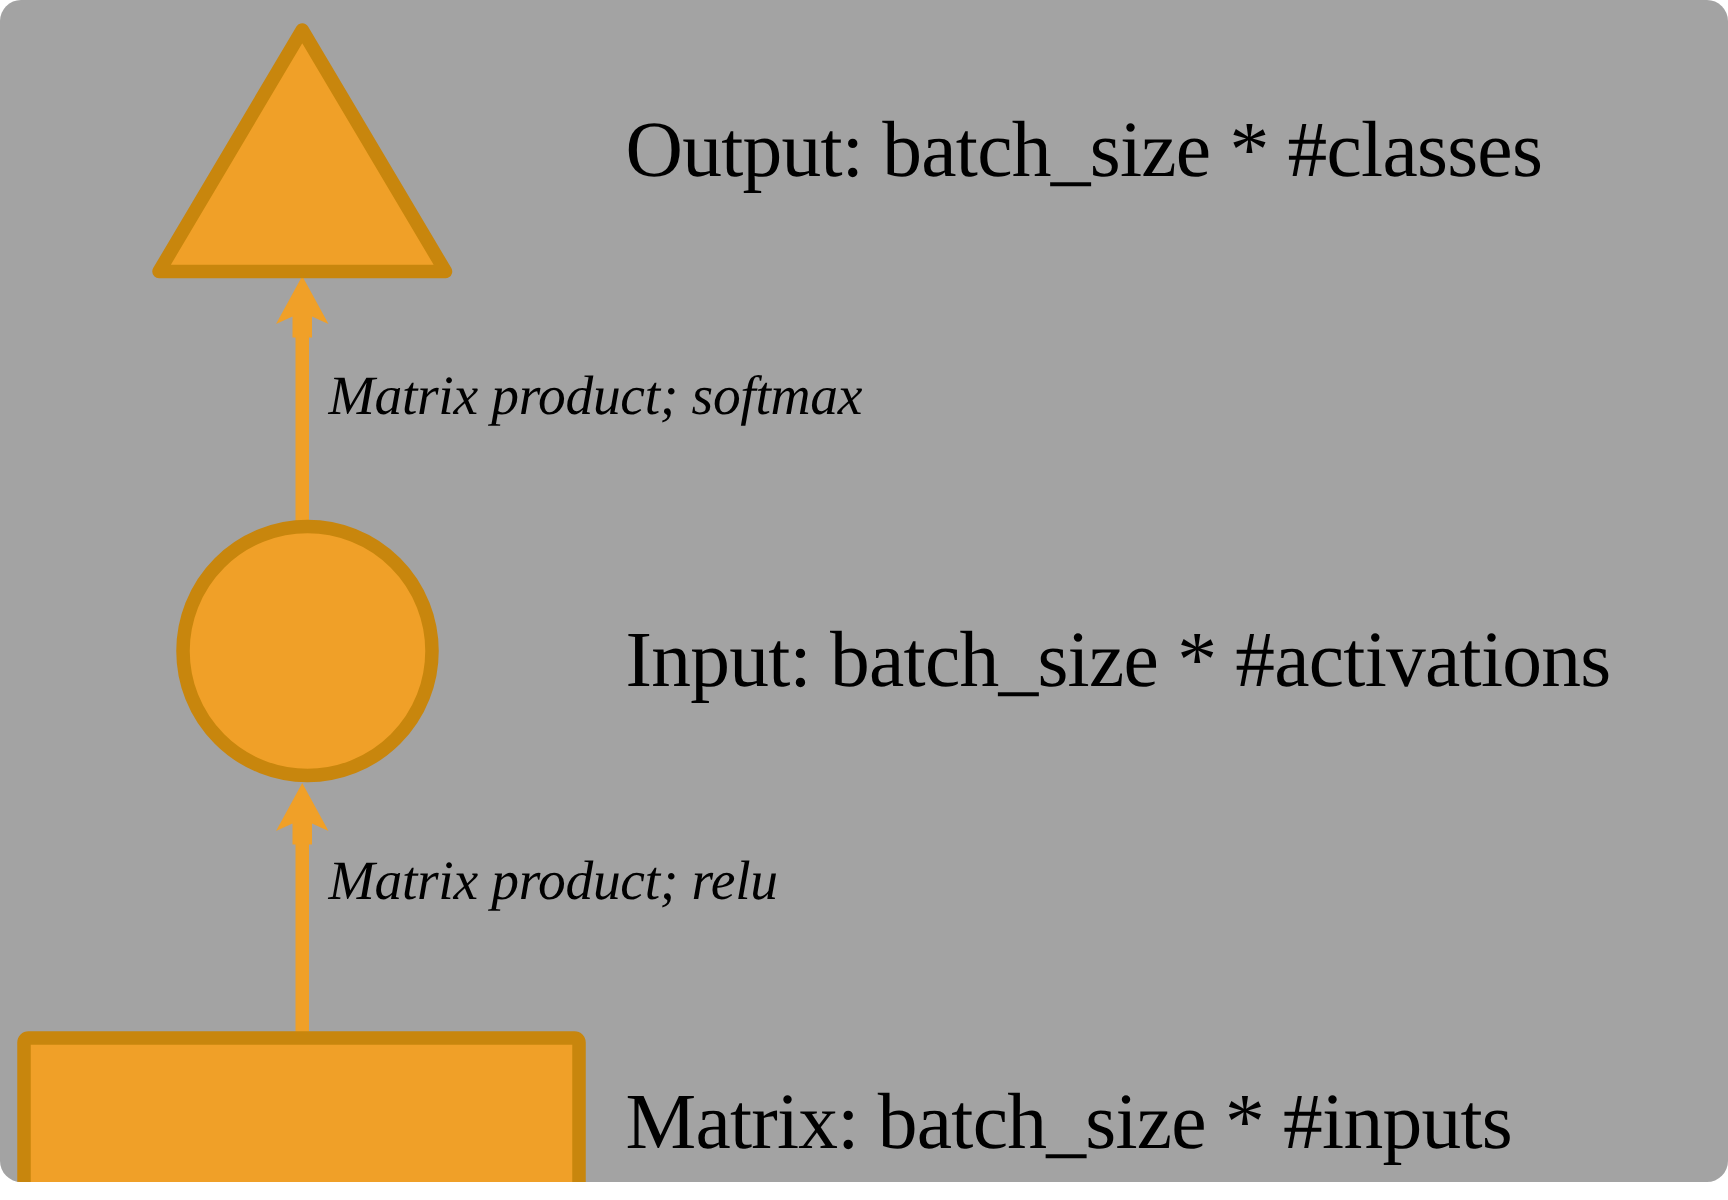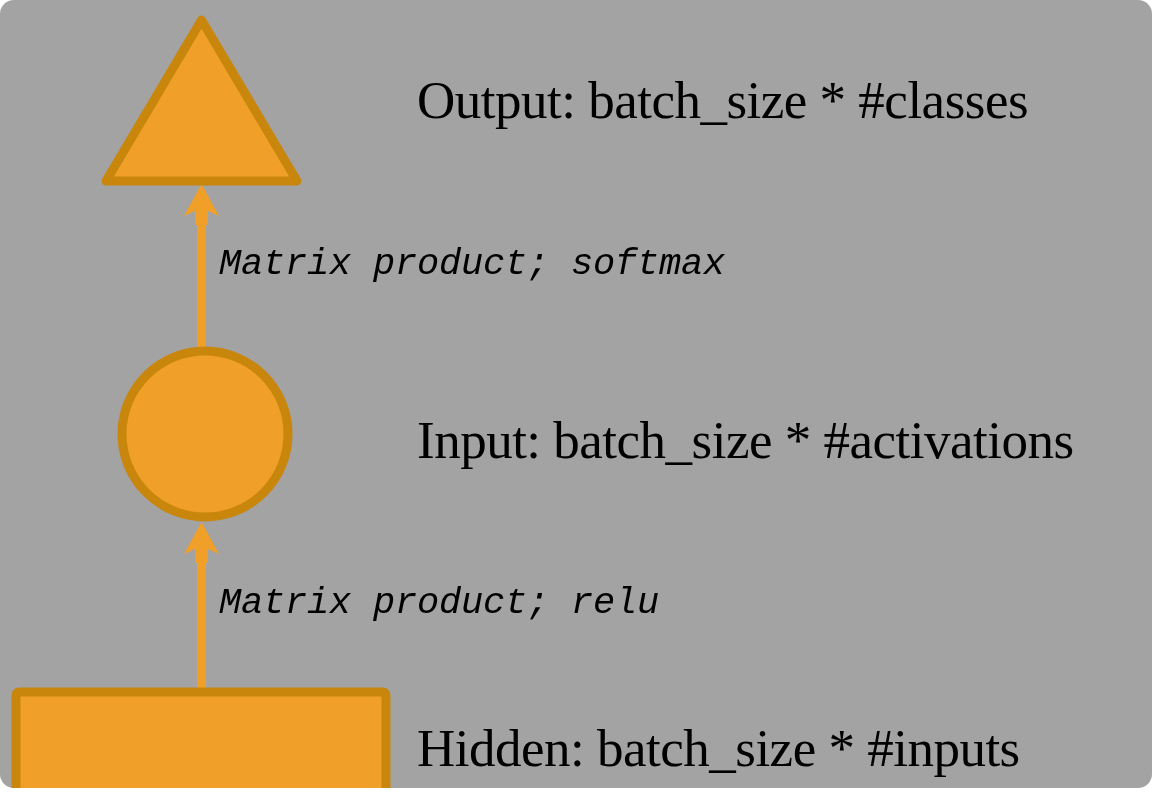--- a/index.html
+++ b/index.html
@@ -30,33 +30,33 @@
     font-size: 53px;
     font-style: normal;
     font-weight: normal;
     white-space: nowrap;
     line-height: 1;
     letter-spacing: -0.5px;
   }
   .edge-label {
     position: absolute;
     color: #000000;
-    font-family: Liberation Mono, monospace;
+    font-family: Liberation Serif, serif;
     font-size: 37px;
     font-style: italic;
     font-weight: normal;
     white-space: nowrap;
     line-height: 1;
     letter-spacing: -0.2px;
   }
   #label-output  { left: 417px; top: 74px; }
   #label-hidden  { left: 417px; top: 414px; }
   #label-input   { left: 417px; top: 722px; }
   #label-edge-top    { left: 219px; top: 246px; }
-  #label-edge-bottom { left: 219px; top: 569px; margin-top: 16px; }
+  #label-edge-bottom { left: 219px; top: 569px; }
 </style>
 </head>
 <body>
 
 <div id="canvas">
 
   <svg class="layer-svg" viewBox="0 0 1152 800">
 
     <g>
       <rect x="197" y="205" width="9" height="145" fill="#F0A028"></rect>
@@ -73,19 +73,19 @@
     <circle cx="205" cy="434" r="83" fill="#F0A028" stroke="#C8860D" stroke-width="9"></circle>
 
     <rect x="16" y="692" width="370" height="105" rx="3" ry="3" fill="#F0A028" stroke="#C8860D" stroke-width="9"></rect>
 
   </svg>
 
   <div class="node-label" id="label-output">Output: batch_size * #classes</div>
 
   <div class="node-label" id="label-hidden">Input: batch_size * #activations</div>
 
-  <div class="node-label" id="label-input">Hidden: batch_size * #inputs</div>
+  <div class="node-label" id="label-input">Matrix: batch_size * #inputs</div>
 
   <div class="edge-label" id="label-edge-top">Matrix product; softmax</div>
 
   <div class="edge-label" id="label-edge-bottom">Matrix product; relu</div>
 
 </div>
 
 </body></html>

